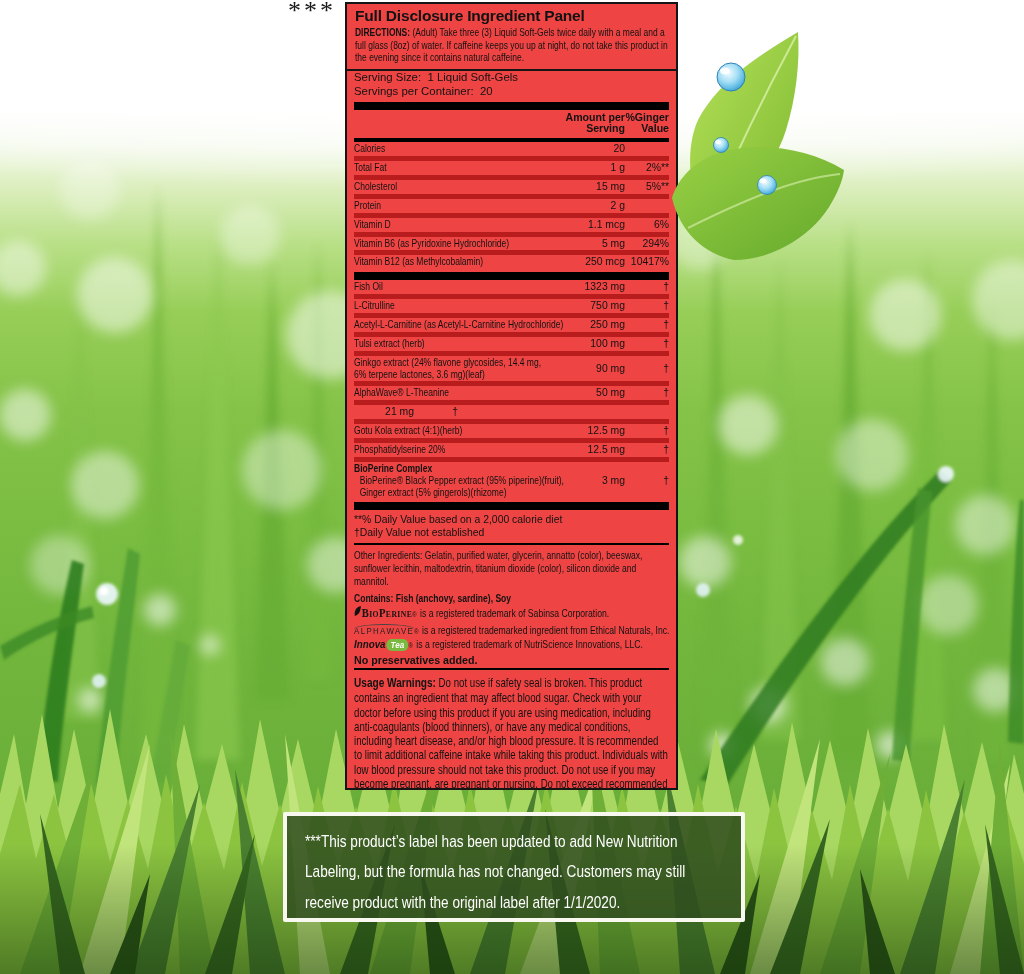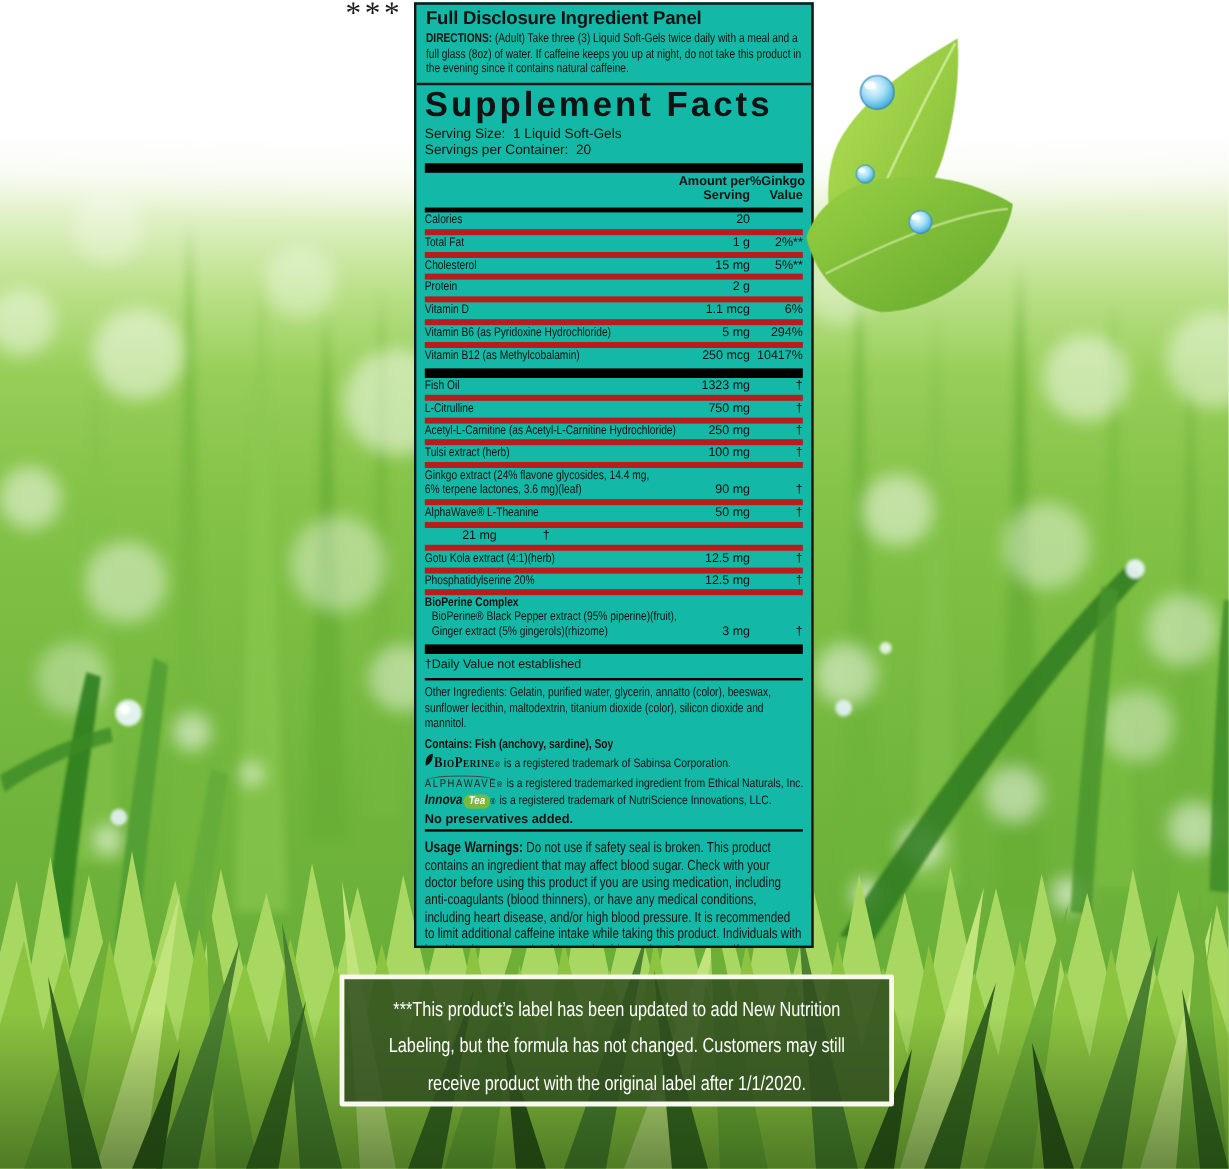--- a/index.html
+++ b/index.html
@@ -13,41 +13,41 @@
       #97ce58 32%, #85c348 42%, #7abd41 54%, #71b53c 68%, #68ad38 85%, #64a936 100%);}
   .bg::after{content:"";position:absolute;inset:0;
     background:radial-gradient(120% 190px at 50% 0%, #ffffff 55%, rgba(255,255,255,0) 100%);}
   .photo-fx{position:absolute;left:0;top:0;z-index:1;}
 
   
   .grass{position:absolute;left:0;bottom:0;z-index:2;}
 
   
   .panel{position:absolute;left:345px;top:2px;width:333px;height:788px;z-index:3;
-    background:#14b8a6;border:2px solid #151515;box-sizing:border-box;overflow:hidden;color:#121212;}
+    background:#ef4444;border:2px solid #151515;box-sizing:border-box;overflow:hidden;color:#121212;}
   .disclosure{border-bottom:2px solid #151515;padding:3px 8px 5px;}
   .disclosure h1{margin:0 0 2px;font-size:15.5px;line-height:1.1;font-weight:700;letter-spacing:-.2px;}
   .smallp{font-size:10.6px;line-height:1.2;margin:0;}
   .condense{display:block;transform:scaleX(.8);transform-origin:left top;width:125%;}
   .cnw{display:block;white-space:nowrap;transform:scaleX(.82);transform-origin:left top;width:122%;}
   .b{font-weight:700;}
 
   .sf-body{padding:0 7px;}
   .sf-title{font-size:29px;font-weight:700;letter-spacing:2.5px;line-height:1.02;margin:3px 0 2px;white-space:nowrap;}
   .serv{font-size:11.4px;line-height:1.2;}
   .bar8{height:8px;background:#000;margin:3px 0 0;}
   .bar4{height:4px;background:#000;margin:1px 0 0;}
   .rule{height:2px;background:#000;margin:2px 0;}
   .sf-head{display:flex;align-items:center;padding:2px 0 2px;font-size:10.6px;font-weight:700;line-height:1.12;}
   .sf-head .nm{flex:1;}
   .amt{width:60px;text-align:right;white-space:nowrap;}
   .dv{width:44px;text-align:right;white-space:nowrap;}
   .amt span,.dv span{display:block;}
   .sf-rows .sf-row + .sf-row{border-top:5px solid #b91c1c;}
-  .sf-row{display:flex;align-items:flex-end;padding:1px 0;font-size:10.4px;line-height:1.14;}
+  .sf-row{display:flex;align-items:center;padding:1px 0;font-size:10.4px;line-height:1.14;}
   .sf-row .nm{flex:1;min-width:0;}
   .nm-sub{padding-left:7px;}
   .footnotes{font-size:10.4px;line-height:1.25;padding:3px 0 2px;}
 
   .other{font-size:10.7px;line-height:1.2;padding:2px 0 1px;}
   .contains{font-weight:700;margin-top:3px;font-size:10.7px;}
   .tm-line{display:flex;align-items:baseline;margin-top:2.5px;font-size:10.2px;white-space:nowrap;
     transform:scaleX(.85);transform-origin:left top;width:118%;}
   .tm-line .tm-txt{margin-left:4px;}
   .bp-brand{font-family:"Liberation Serif",serif;font-variant:small-caps;font-size:12.5px;letter-spacing:.5px;font-weight:600;}
@@ -57,21 +57,21 @@
   .reg{font-size:7px;vertical-align:super;}
   .nopres{font-weight:700;font-size:10.7px;margin-top:3px;}
 
   .usage{font-size:12.1px;line-height:1.18;padding:4px 0 2px;}
   .uw-label{font-weight:700;font-size:12.6px;}
 
   
   .marker{position:absolute;left:288px;top:-4px;z-index:3;font-family:"Liberation Serif",serif;
     font-size:26px;letter-spacing:3px;color:#1a1a1a;}
   .note{position:absolute;left:283px;top:812px;width:462px;height:110px;z-index:4;box-sizing:border-box;
-    background:rgba(47,76,30,0.85);border:4px solid #f8f8f0;border-radius:2px;padding:11px 32px;color:#ffffff;text-align:center;}
+    background:rgba(47,76,30,0.85);border:4px solid #f8f8f0;border-radius:2px;padding:11px 18px;color:#ffffff;}
   .note-text{font-size:17px;line-height:1.78;transform:scaleX(.8);transform-origin:left top;width:125%;display:block;}
 
   .leaves{position:absolute;left:668px;top:28px;z-index:4;}
 </style>
 </head>
 <body>
 
 <div class="stage">
 
   <div class="bg"></div>
@@ -198,34 +198,33 @@
   <div class="panel">
 
     <div class="disclosure">
       <h1>Full Disclosure Ingredient Panel</h1>
       <p class="smallp">
           <span class="condense"><span class="b">DIRECTIONS:</span><span> (Adult) Take three (3) Liquid Soft-Gels twice daily with a meal and a full glass (8oz) of water. If caffeine keeps you up at night, do not take this product in the evening since it contains natural caffeine.</span></span>
         </p>
     </div>
 
     <div class="sf-body">
-      <div class="sf-title">Supplement Facts</div>
       <div class="serv"><span>Serving Size:</span>&nbsp; <span>1 Liquid Soft-Gels</span></div>
       <div class="serv"><span>Servings per Container:</span>&nbsp; <span>20</span></div>
 
       <div class="bar8"></div>
 
       <div class="sf-head">
         <div class="nm"></div>
         <div class="amt">
             <span>Amount per</span>
             <span>Serving</span>
           </div>
         <div class="dv">
-            <span>%Ginkgo</span>
+            <span>%Ginger</span>
             <span>Value</span>
           </div>
       </div>
       <div class="bar4"></div>
 
       <div class="sf-rows">
 
           <div class="sf-row">
             <div class="nm">
               <span class="cnw">Calories</span>
@@ -381,20 +380,21 @@
             </div>
             <div class="amt">3 mg</div>
             <div class="dv">†</div>
           </div>
         </div>
 
       <div class="bar8"></div>
 
       <div class="footnotes">
 
+      <div>**% Daily Value based on a 2,000 calorie diet</div>
           <div>†Daily Value not established</div>
         </div>
 
       <div class="rule"></div>
 
       <div class="other">
         <span class="condense"><span>Other Ingredients:</span><span>  Gelatin, purified water, glycerin, annatto (color), beeswax, sunflower lecithin, maltodextrin, titanium dioxide (color), silicon dioxide and mannitol.</span></span>
       </div>
       <div class="contains">
           <span class="condense">Contains:  Fish (anchovy, sardine), Soy</span>

